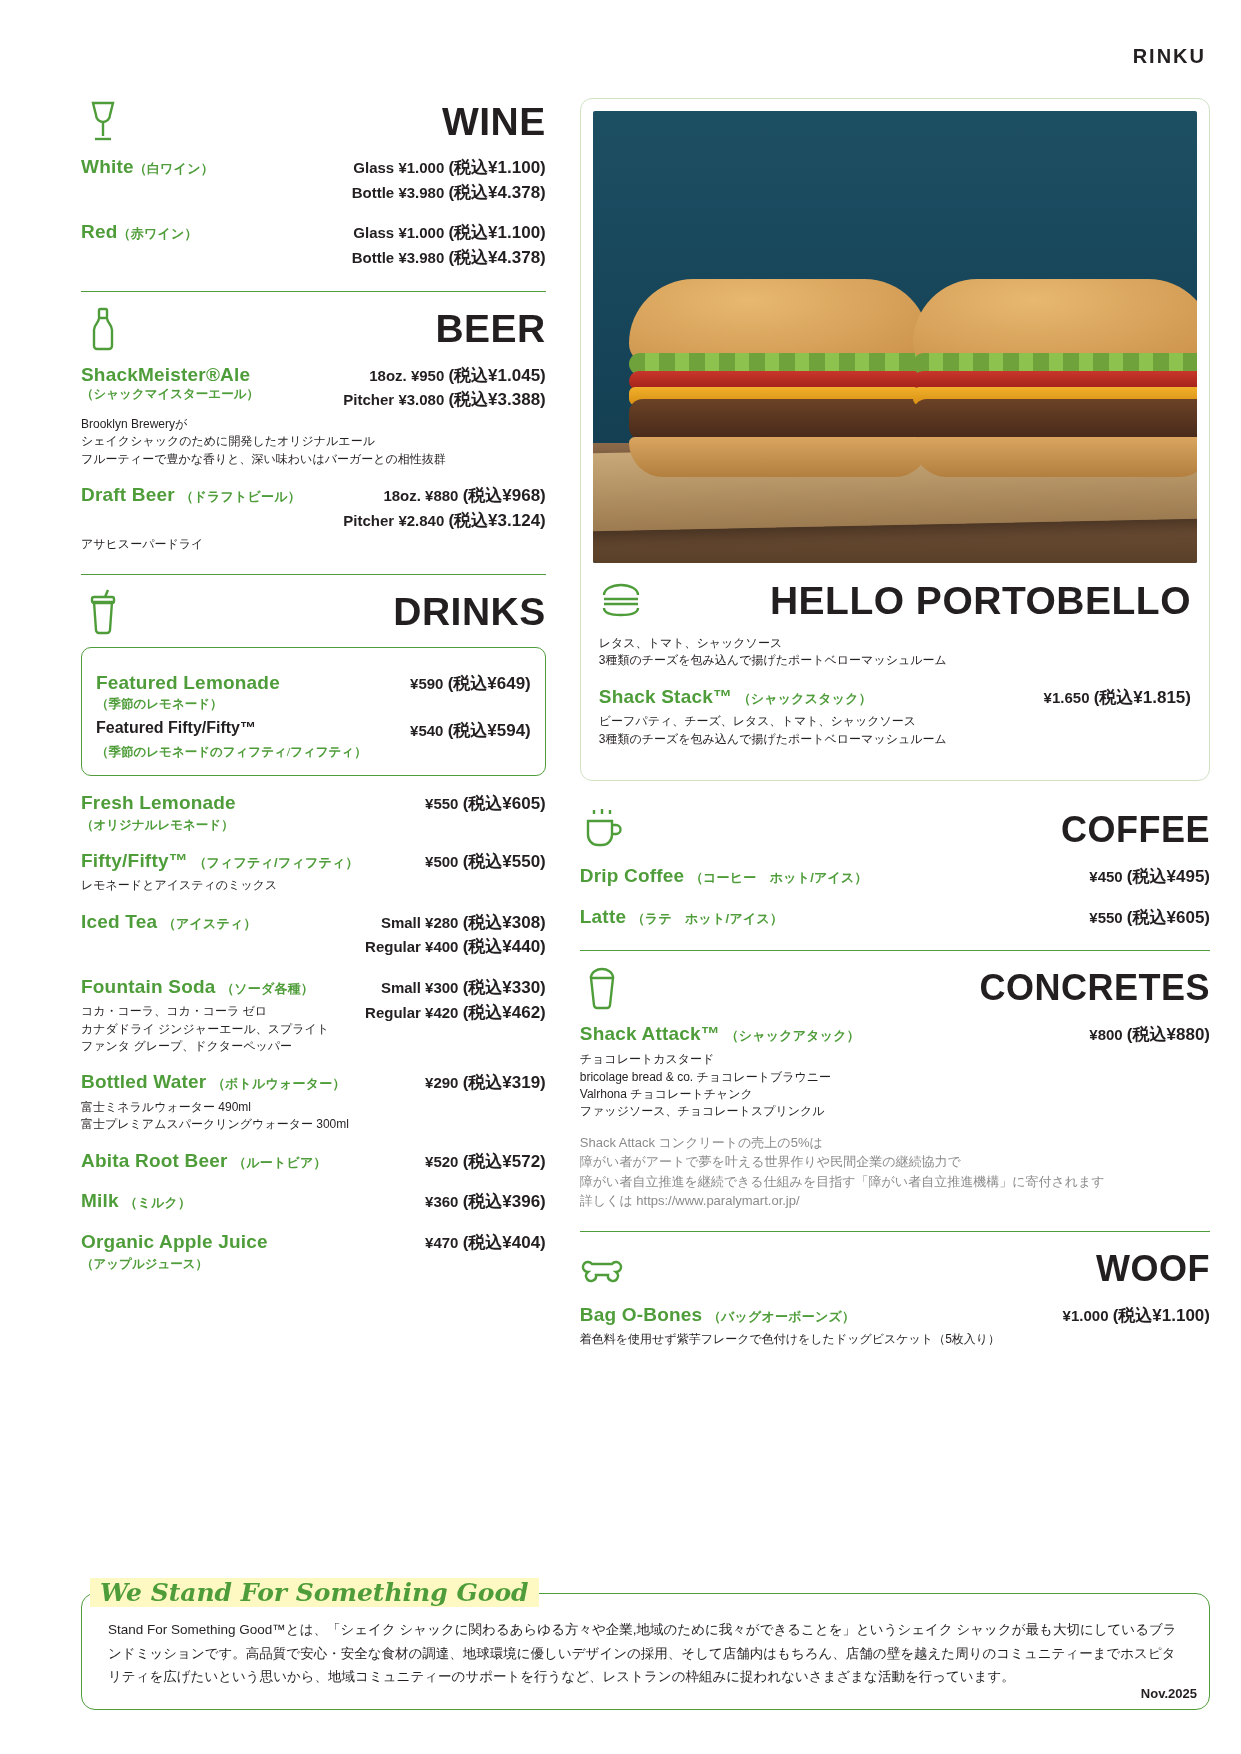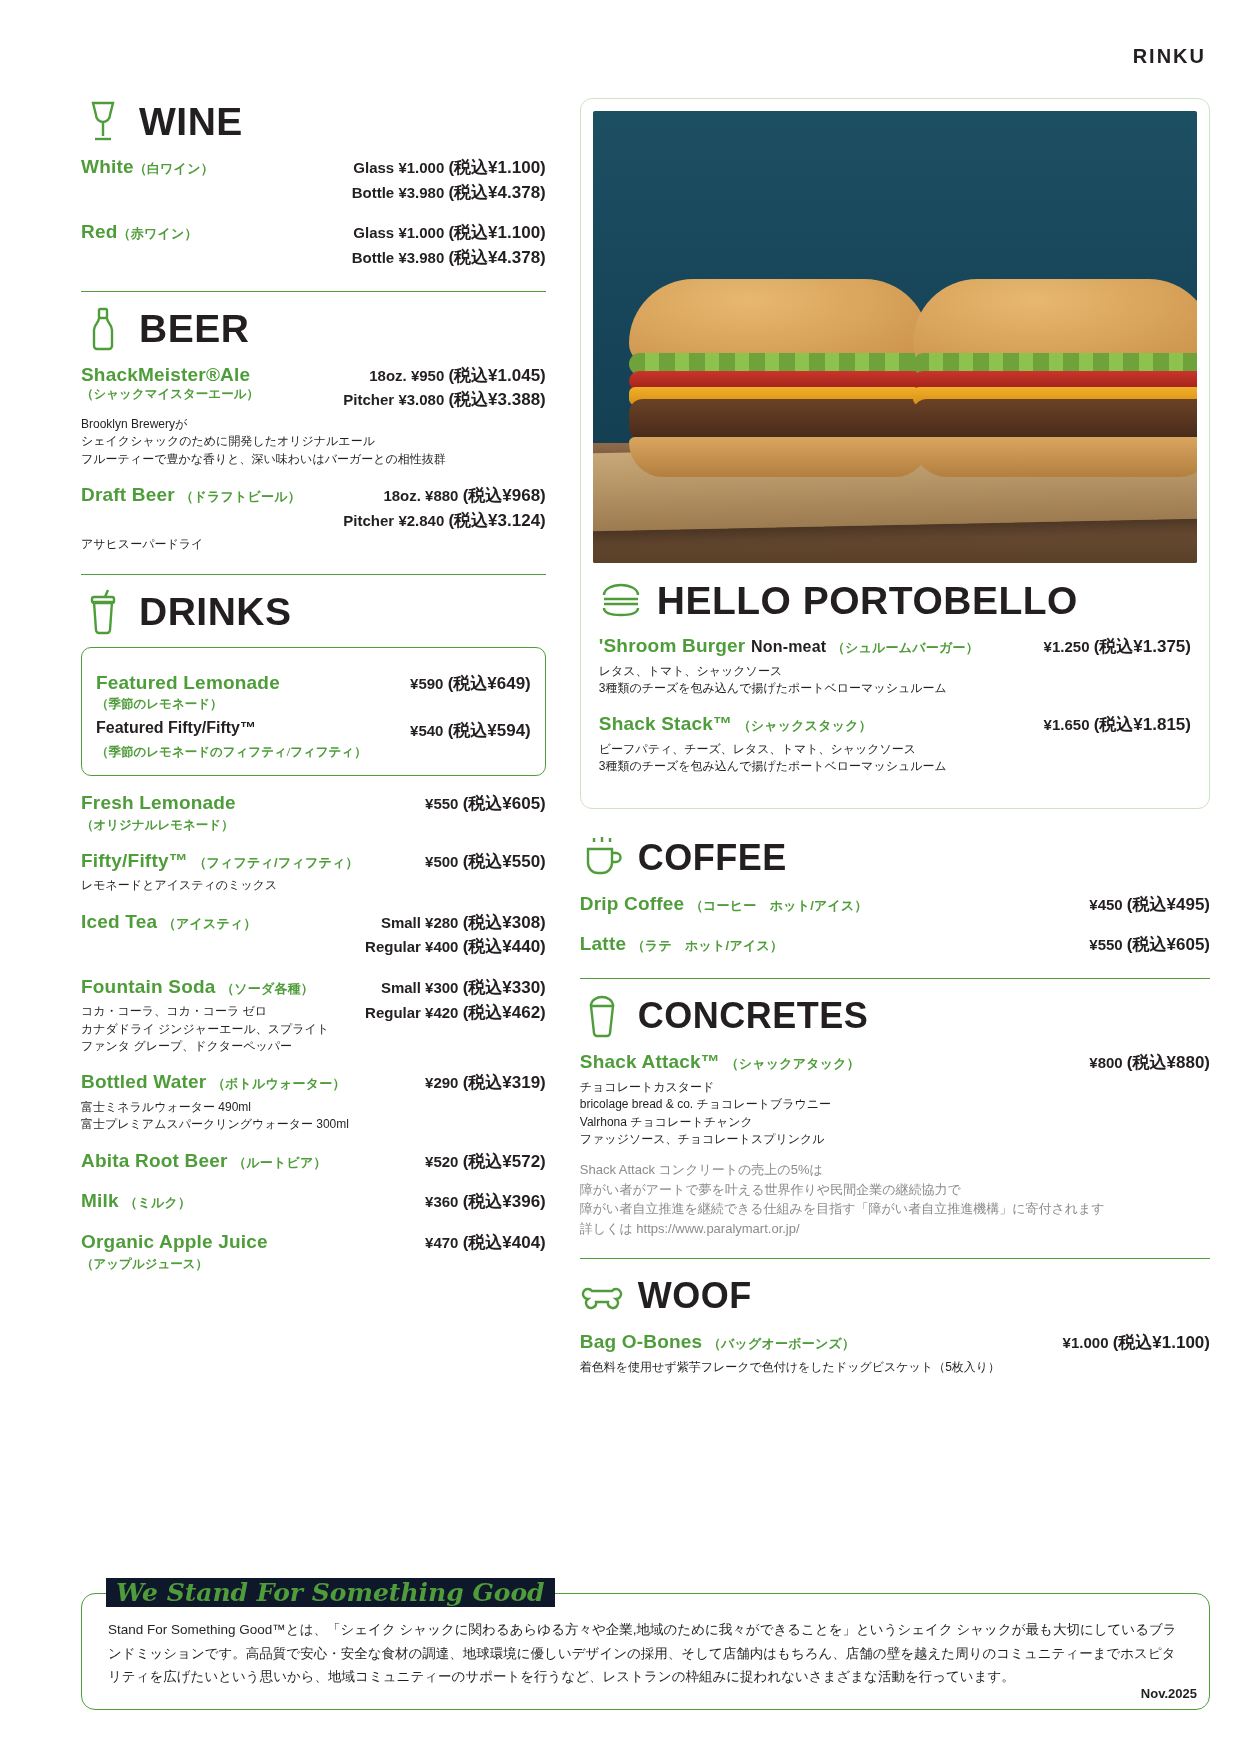--- a/index.html
+++ b/index.html
@@ -18,21 +18,21 @@
   .brand {
     position:absolute; top: 45px; right: 60px;
     font-size: 20px; letter-spacing: 2px; font-weight: 700; color:#231f20;
   }
 
   .columns { display:flex; gap: 34px; margin-top: 58px; }
   .col-left { width: 472px; }
   .col-right { width: 640px; }
 
   
-  .sec-head { display:flex; align-items:center; gap: 14px; margin-bottom: 12px; }
+  .sec-head { display:flex; align-items:center; gap: 14px; margin-bottom: 12px; justify-content: space-between; }
   .sec-head .ico { width: 44px; height: 46px; color:#4f9d3a; flex:0 0 auto; display:flex; align-items:center; justify-content:center;}
   .sec-head .ico svg { display:block; }
   .sec-title {
     font-size: 39px; font-weight: 800; letter-spacing: 0.5px; color:#231f20;
     line-height: 1;
   }
   .sec-title.sm { font-size: 36px; }
 
   .rule { border:0; border-top: 1px solid #4f9d3a; margin: 20px 0 14px 0; }
 
@@ -86,21 +86,21 @@
   .patty { height: 42px; margin-top:-6px; background: linear-gradient(180deg,#6b4226,#46281a); border-radius: 14px;}
   .bun-bot { height: 40px; margin-top:-4px; border-radius: 10px 10px 60px 60px; background: linear-gradient(180deg,#d9a55f,#b27f3f); }
 
   
   .footer {
     position:absolute; left: 56px; right: 56px; bottom: 44px;
     border: 1.5px solid #4f9d3a; border-radius: 14px;
     padding: 24px 26px 20px 26px;
   }
   .footer-title {
-    position:absolute; top:-16px; left: 24px; background:#0f172a; padding: 0 10px;
+    position:absolute; top:-16px; left: 8px; background:#fef9c3; padding: 0 10px;
     color:#4f9d3a; font-size: 25px; font-weight: 800; font-style: italic;
     font-family: "DejaVu Serif", serif;
   }
   .footer-text { font-size: 13.5px; line-height: 1.75; color:#231f20; }
   .footer-date { position:absolute; right: 12px; bottom: 8px; font-size: 13px; font-weight: 800;}
 
   .flex-between { display:flex; justify-content:space-between; align-items:flex-start; gap: 14px;}
   .nowrap { white-space: nowrap; }
 </style>
 </head>
@@ -331,28 +331,20 @@
                 <path d="M3 12 C3 6 11 2 20 2 s17 4 17 10"></path>
                 <path d="M3 16 h34"></path>
                   <path d="M3 21 h34"></path>
                 <path d="M3 25 c0 5 7 7 17 7 s17 -2 17 -7"></path>
               </svg>
             </span>
             <div class="sec-title">HELLO PORTOBELLO</div>
           </div>
 
           <div class="item">
-            <div class="flex-between">
-              <div class="name">
-                <span>'Shroom Burger</span>
-                <span style="color:#231f20;font-weight:600;font-size:16px">Non-meat</span>
-                <span class="jp">（シュルームバーガー）</span>
-              </div>
-              <div class="price-line nowrap"><span>¥1.250</span> <span class="tax">(税込¥1.375)</span></div>
-            </div>
             <div class="desc" style="white-space:pre-line">レタス、トマト、シャックソース
 3種類のチーズを包み込んで揚げたポートベローマッシュルーム</div>
           </div>
 
           <div class="item">
             <div class="flex-between">
               <div class="name">
                 <span>Shack Stack™</span>
                 <span class="jp">（シャックスタック）</span>
               </div>

